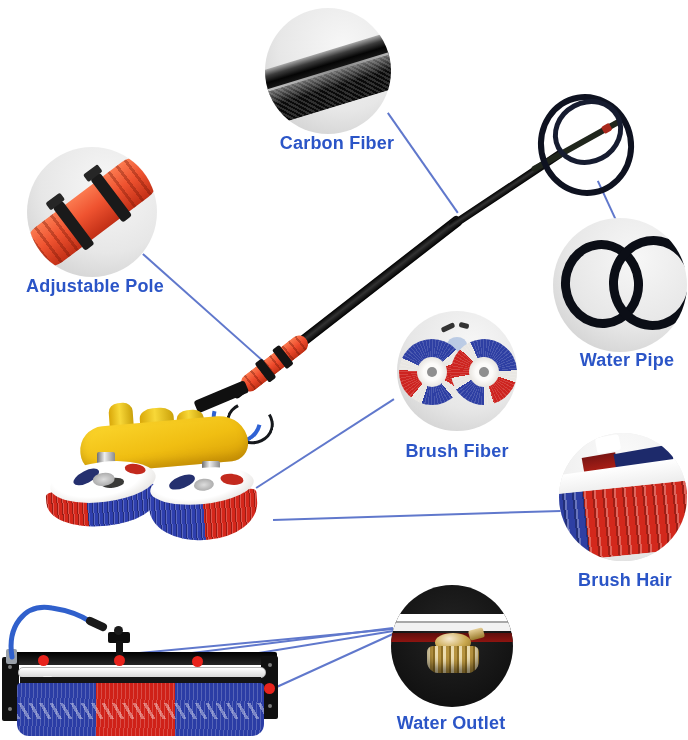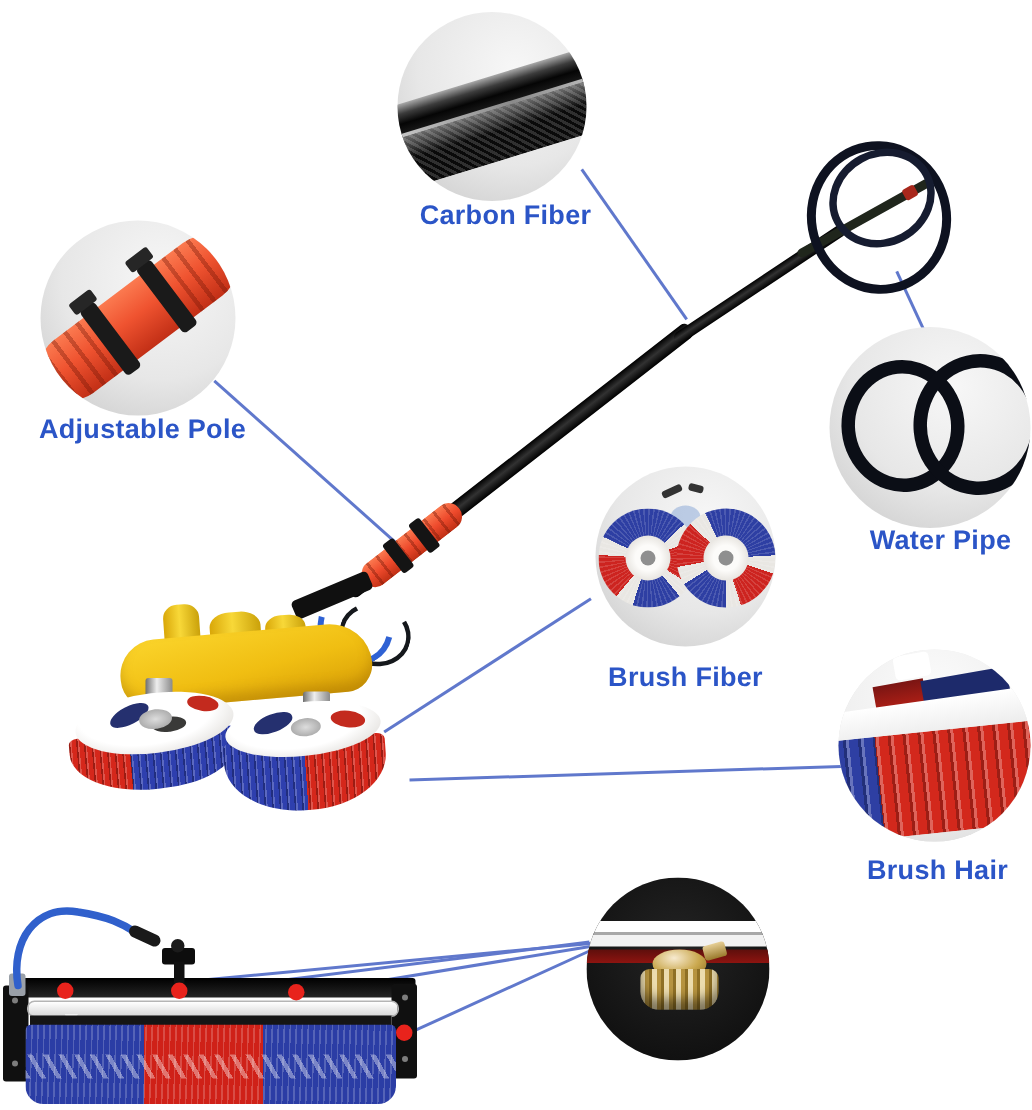--- a/index.html
+++ b/index.html
@@ -229,14 +229,15 @@
     <div style="position:absolute;left:36px;top:61px;width:52px;height:27px;border-radius:6px 6px 12px 12px;
          background:repeating-linear-gradient(90deg, #ecdcae 0 3px, #b6933f 3px 6px, #8f7025 6px 8px);
          box-shadow:inset 0 -7px 8px rgba(0,0,0,.45);"></div>
   </div>
 
   <div class="lbl" style="left:-5px;top:276px;">Adjustable Pole</div>
   <div class="lbl" style="left:237px;top:133px;">Carbon Fiber</div>
   <div class="lbl" style="left:527px;top:350px;">Water Pipe</div>
   <div class="lbl" style="left:357px;top:441px;">Brush Fiber</div>
   <div class="lbl" style="left:525px;top:570px;">Brush Hair</div>
+  <div class="lbl" style="left:351px;top:713px;">Water Outlet</div>
 
 </div>
 
 </body></html>

